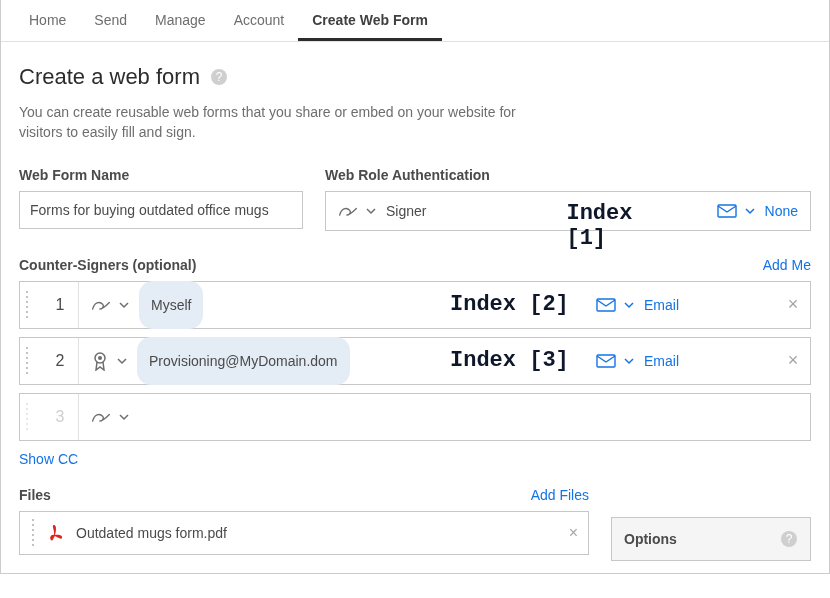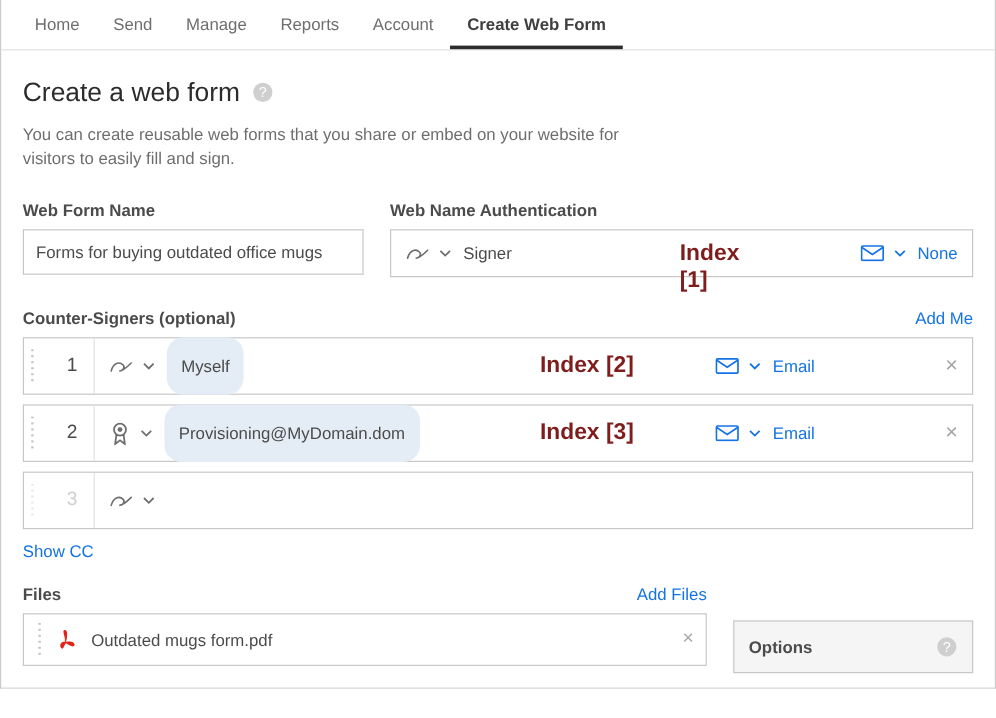--- a/index.html
+++ b/index.html
@@ -43,55 +43,54 @@
   .showcc { display:inline-block; margin-top:10px; color:#1473e6; cursor:pointer;}
   .files-area { margin-top:20px; display:flex; gap:22px;}
   .files-left { flex:1;}
   .files-head { display:flex; justify-content:space-between; align-items:center;}
   .file-row { border:1px solid #c7c7c7; height:44px; margin-top:8px; display:flex; align-items:center; padding:0 10px 0 6px;}
   .file-name { margin-left:10px; color:#4b4b4b;}
   .file-x { margin-left:auto; color:#a5a5a5; font-size:16px; cursor:pointer;}
   .options-box { width:200px; height:44px; margin-top:30px; border:1px solid #c7c7c7; background:#f5f5f5; display:flex; align-items:center; padding:0 12px;}
   .options-label { font-weight:700; color:#4b4b4b;}
   .options-box .q { margin-left:auto;}
-  .anno { color:#7f1d1d; font-weight:700; font-size:19px; position:absolute; left:430px; }
+  .anno { color:#0f172a; font-weight:700; font-size:22px; position:absolute; left:430px;font-family:Liberation Mono, monospace; }
   .anno-top { position:relative; }
   .anno-top .anno { top:9px; left:128px; }
   svg { display:block; }
   .chev { margin-left:-2px;}
 </style>
 </head>
 <body>
 <div class="page">
 
 <div class="nav">
   <div class="nav-item">Home</div>
   <div class="nav-item">Send</div>
   <div class="nav-item">Manage</div>
-  <div class="nav-item">Reports</div>
   <div class="nav-item">Account</div>
   <div class="nav-item active">Create Web Form</div>
 </div>
 
 <div class="content">
   <h1>
     <span>Create a web form</span>
     <span class="icon">
       <svg width="18" height="18" viewBox="0 0 18 18">
             <circle cx="9" cy="9" r="8" fill="#cfcfcf"></circle>
             <text x="9" y="13" text-anchor="middle" font-size="12" fill="#fff" font-family="Arial">?</text>
           </svg>
     </span>
   </h1>
 
   <p class="desc">You can create reusable web forms that you share or embed on your website for visitors to easily fill and sign.</p>
 
   <div class="labels-row">
     <div class="lbl lbl1">Web Form Name</div>
-    <div class="lbl lbl3">Web Name Authentication</div>
+    <div class="lbl lbl3">Web Role Authentication</div>
   </div>
 
   <div class="fields-row">
     <input class="input" value="Forms for buying outdated office mugs" style="">
     <div class="role-auth-box">
       <div class="role-part">
         <span class="icon">
           <svg width="20" height="16" viewBox="0 0 24 18">
                 <path d="M2 14 C4 6, 10 4, 14 8 C16 10, 14 14, 10 14 C14 14 18 10 22 6" fill="none" stroke="#6e6e6e" stroke-width="1.6" stroke-linecap="round"></path>
               </svg>

